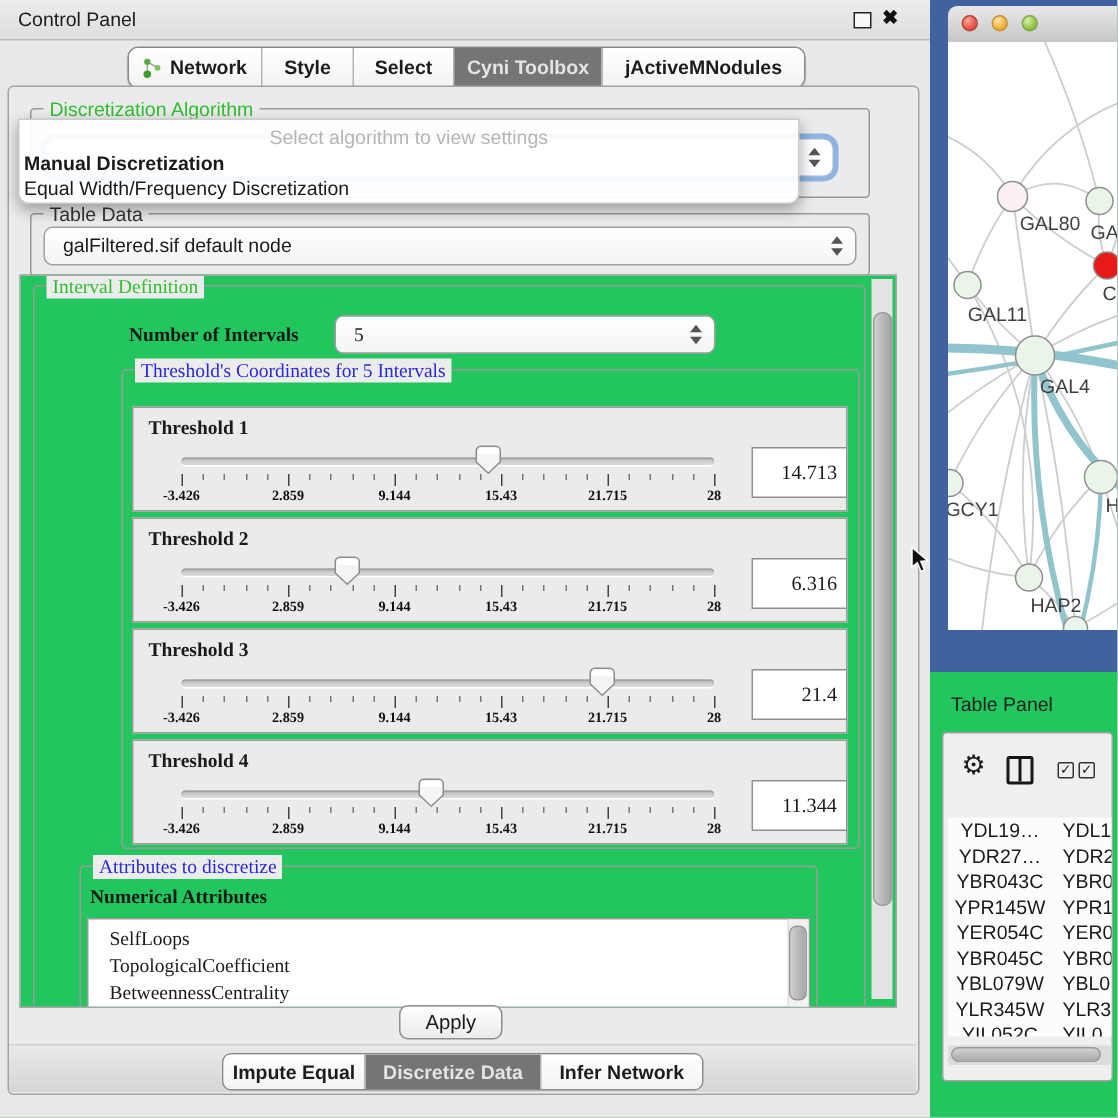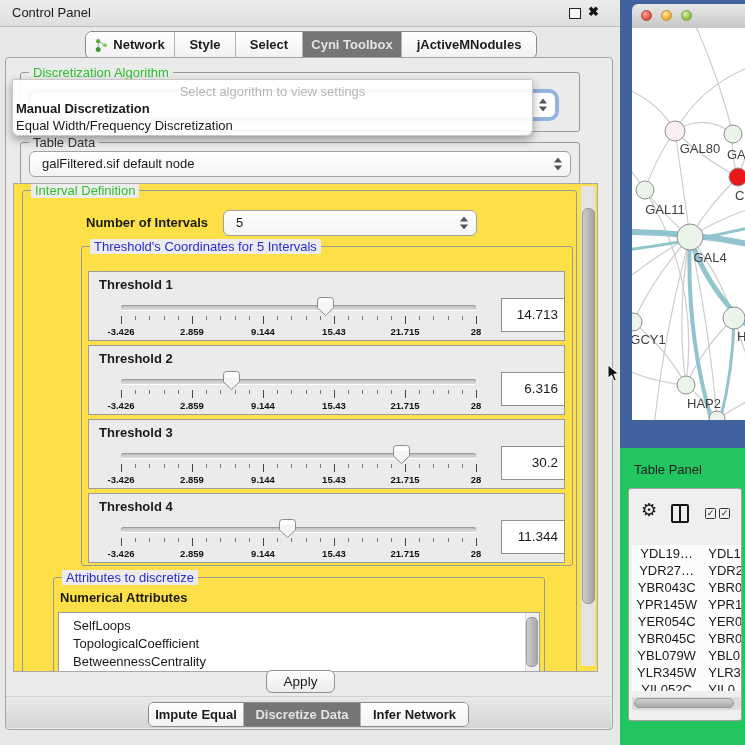--- a/index.html
+++ b/index.html
@@ -37,21 +37,21 @@
   .combo{position:absolute;background:linear-gradient(#ffffff,#f4f4f4);border:1px solid #a0a0a0;border-radius:6px;
          font-size:13px;line-height:24px;}
   .combo .val{padding-left:12px;display:block;white-space:nowrap;overflow:hidden;}
   .spin{position:absolute;right:8px;top:50%;transform:translateY(-50%);width:8px;height:13px;}
   .spin:before,.spin:after{content:"";position:absolute;left:0;border-left:4px solid transparent;border-right:4px solid transparent;}
   .spin:before{top:0;border-bottom:5px solid #555;}
   .spin:after{bottom:0;border-top:5px solid #555;}
   #td-combo{left:8px;top:8px;width:540px;height:24px;}
 
   
-  #scrollview{left:13px;top:183px;width:583px;height:487px;border:1px solid #a8a8a8;background:#fde047;overflow:hidden;}
+  #scrollview{left:13px;top:183px;width:583px;height:487px;border:1px solid #a8a8a8;background:#22c55e;overflow:hidden;font-family:Liberation Serif, serif;}
   #iv-group{left:8px;top:6px;width:553px;height:520px;}
   #iv-group .gtitle,#th-group .gtitle,#at-group .gtitle{background:#ececec;}
   #ni-label{left:72px;top:31px;font-size:13px;font-weight:700;}
   #ni-combo{left:209px;top:26px;width:252px;height:24px;}
   #th-group{left:39px;top:62px;width:490px;height:318px;margin-left:28px;}
   #tb-container{position:absolute;left:6px;top:24px;width:477px;}
   .tbox{position:relative;height:68px;margin-bottom:4px;border:1px solid #9c9c9c;background:#ebebeb;}
   .tlabel{position:absolute;left:10px;top:5px;font-size:13px;font-weight:700;}
   .track{position:absolute;left:32px;top:33px;width:355px;height:5px;border-radius:3px;
          background:linear-gradient(#bdbdbd,#dcdcdc);box-shadow:inset 0 1px 1px #999,0 1px 0 #fff;}
@@ -304,21 +304,21 @@
             <div class="ticklab" style="left: 32px;">-3.426</div>
             <div class="ticklab" style="left: 103px;">2.859</div>
             <div class="ticklab" style="left: 174px;">9.144</div>
             <div class="ticklab" style="left: 245px;">15.43</div>
             <div class="ticklab" style="left: 316px;">21.715</div>
             <div class="ticklab" style="left: 387px;">28</div>
             <div class="thumb" style="left: 302.944px;"><svg width="19" height="21" viewBox="0 0 19 21">
                 <path d="M4.5,1.5 h10 a3,3 0 0 1 3,3 v7.5 L9.5,19.5 L1.5,12 v-7.5 a3,3 0 0 1 3,-3 z" fill="#f4f4f4" stroke="#8d8d8d"></path>
                 <path d="M4.5,2.5 h10 a2,2 0 0 1 2,2 v2.2 h-14 v-2.2 a2,2 0 0 1 2,-2 z" fill="#ffffff"></path>
               </svg></div>
-            <div class="vfield">30.2</div>
+            <div class="vfield">21.4</div>
           </div>
           <div class="tbox">
             <div class="tlabel">Threshold 4</div>
             <div class="track"></div>
             <div class="tick major" style="left: 32px;"></div>
             <div class="tick" style="left: 46.2px;"></div>
             <div class="tick" style="left: 60.4px;"></div>
             <div class="tick" style="left: 74.6px;"></div>
             <div class="tick" style="left: 88.8px;"></div>
             <div class="tick major" style="left: 103px;"></div>

